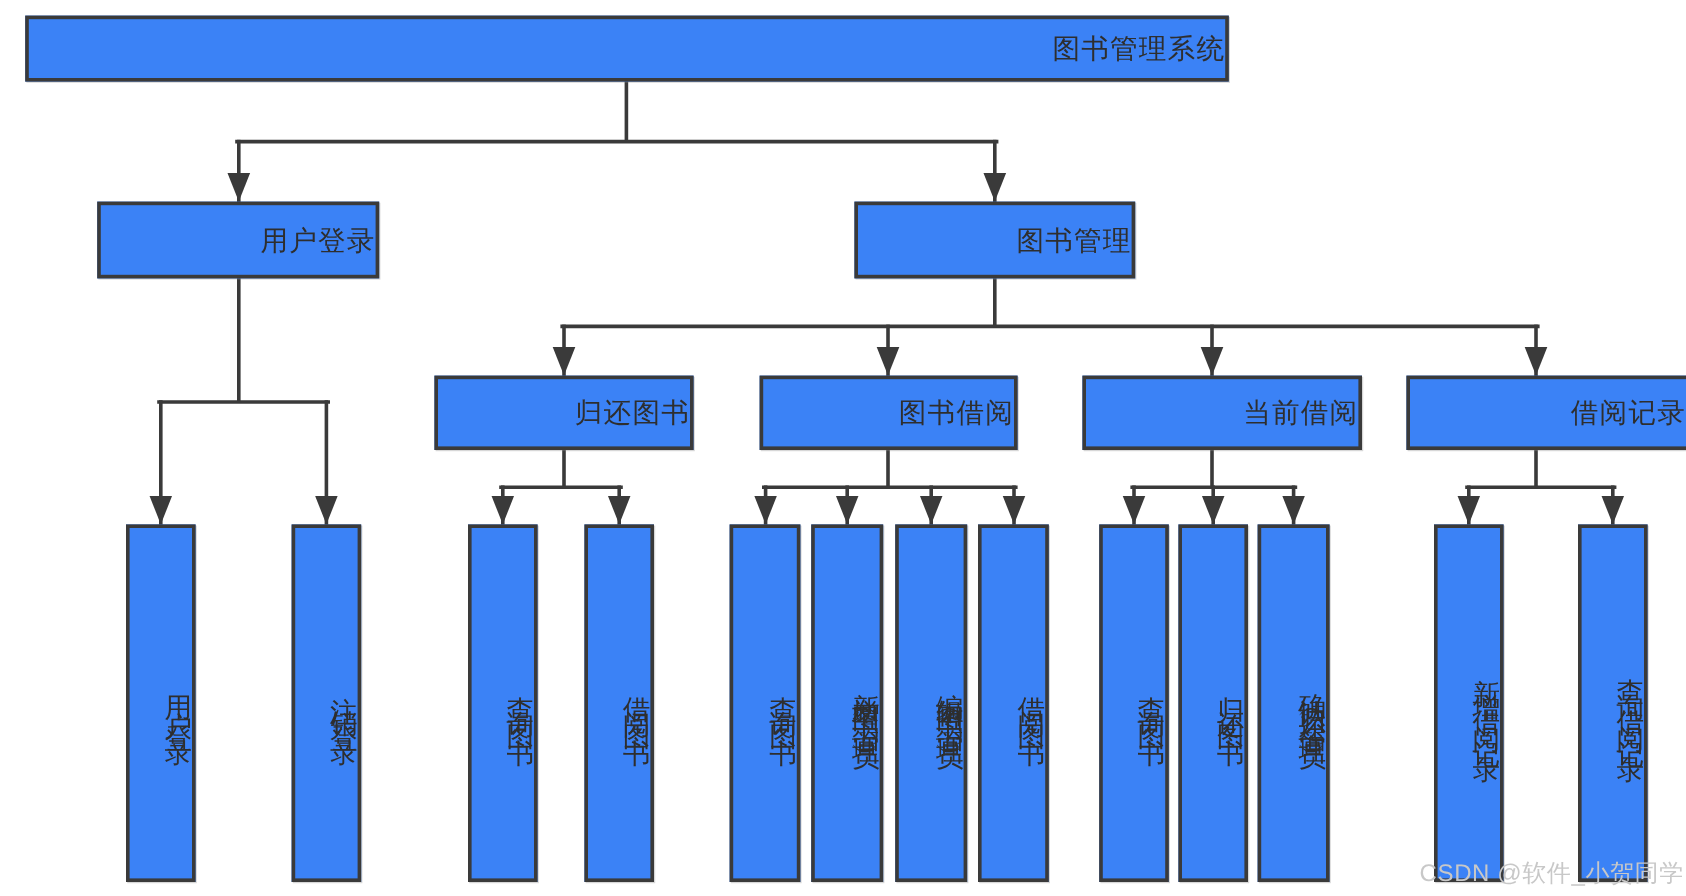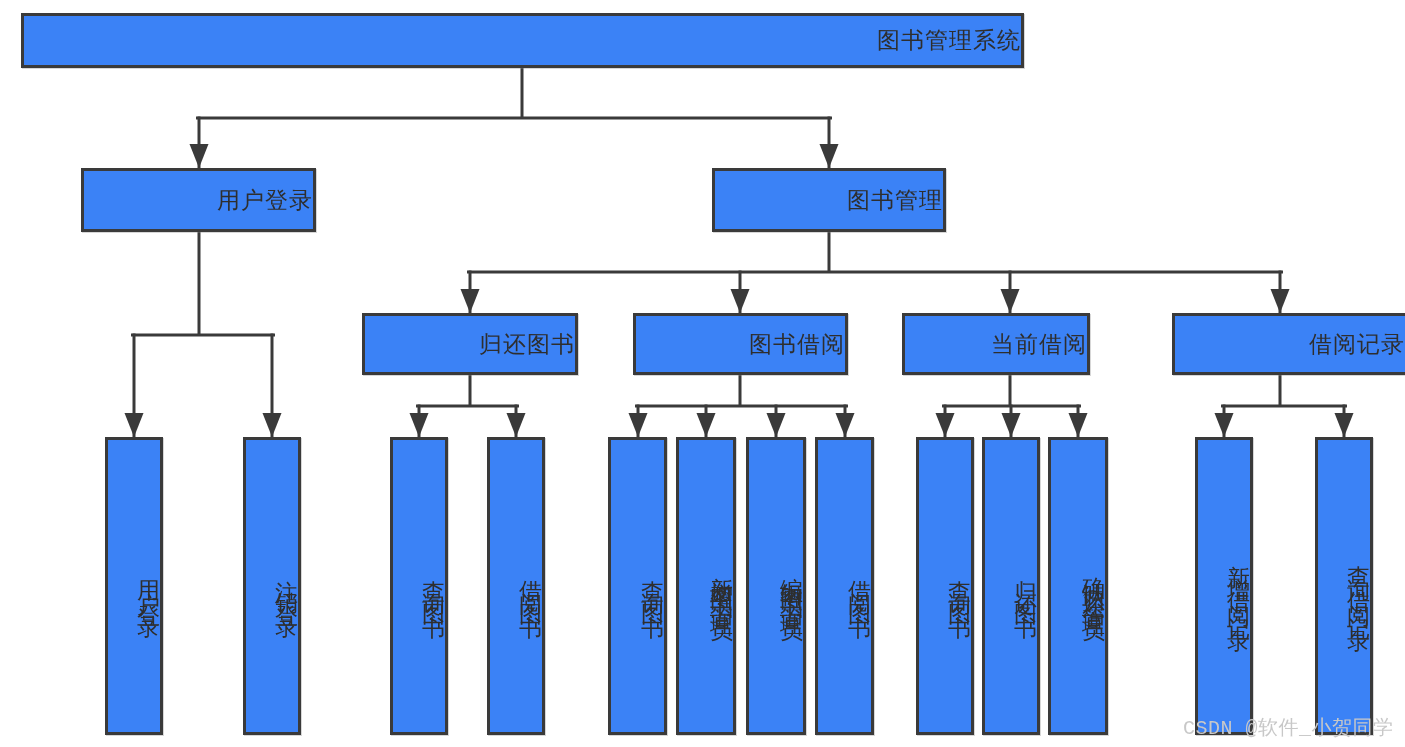--- a/index.html
+++ b/index.html
@@ -47,21 +47,20 @@
   .v9{letter-spacing:6px;margin-block-end:-6px;}
   #watermark{
     position:absolute;
     left:1183px;top:714px;
     width:212px;
     font-size:20px;
     color:var(--wm);
     letter-spacing:0.5px;
     white-space:nowrap;
     z-index:5;
-    font-family:Liberation Mono, monospace;
   }
 </style>
 </head>
 <body>
 
 <div id="stage">
 
   <svg id="connectors" viewBox="0 0 1405 747" xmlns="http://www.w3.org/2000/svg">
     <defs>
       <marker id="ah" markerUnits="userSpaceOnUse" markerWidth="24" markerHeight="22" viewBox="0 0 24 22" refX="24" refY="11" orient="auto">
@@ -117,21 +116,21 @@
   <div class="box" style="left:712px;top:168px;width:234px;height:64px;font-family:Liberation Mono, monospace;">
     <span class="hlabel">图书管理</span>
   </div>
 
   <div class="box" style="left:362px;top:313px;width:216px;height:62px;">
     <span class="hlabel">归还图书</span>
   </div>
   <div class="box" style="left:633px;top:313px;width:215px;height:62px;">
     <span class="hlabel">图书借阅</span>
   </div>
-  <div class="box" style="left:902px;top:313px;width:188px;height:62px;">
+  <div class="box" style="left:902px;top:313px;width:233px;height:62px;">
     <span class="hlabel">当前借阅</span>
   </div>
   <div class="box" style="left:1172px;top:313px;width:236px;height:62px;">
     <span class="hlabel">借阅记录</span>
   </div>
 
   <div class="box" style="left:105px;top:437px;width:58px;height:298px;">
     <span class="vlabel v4">用户登录</span>
   </div>
   <div class="box" style="left:243px;top:437px;width:58px;height:298px;">

